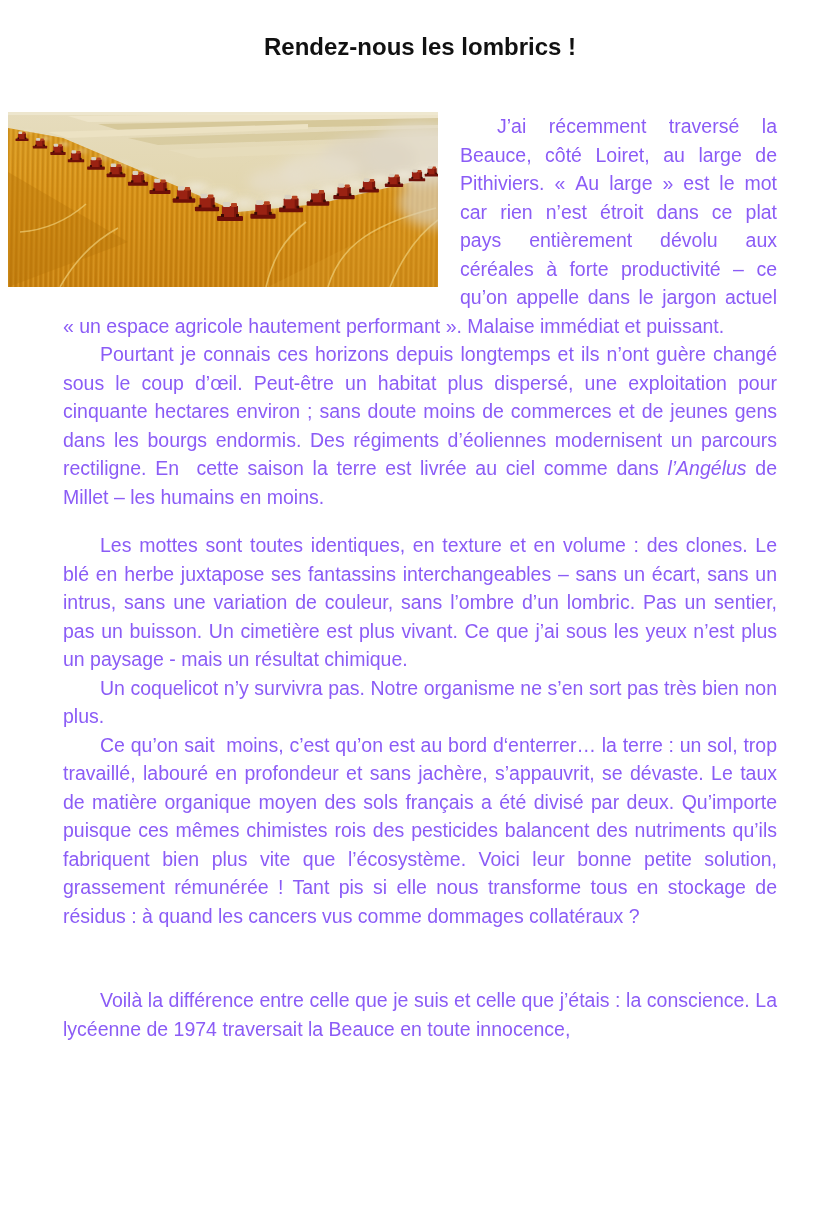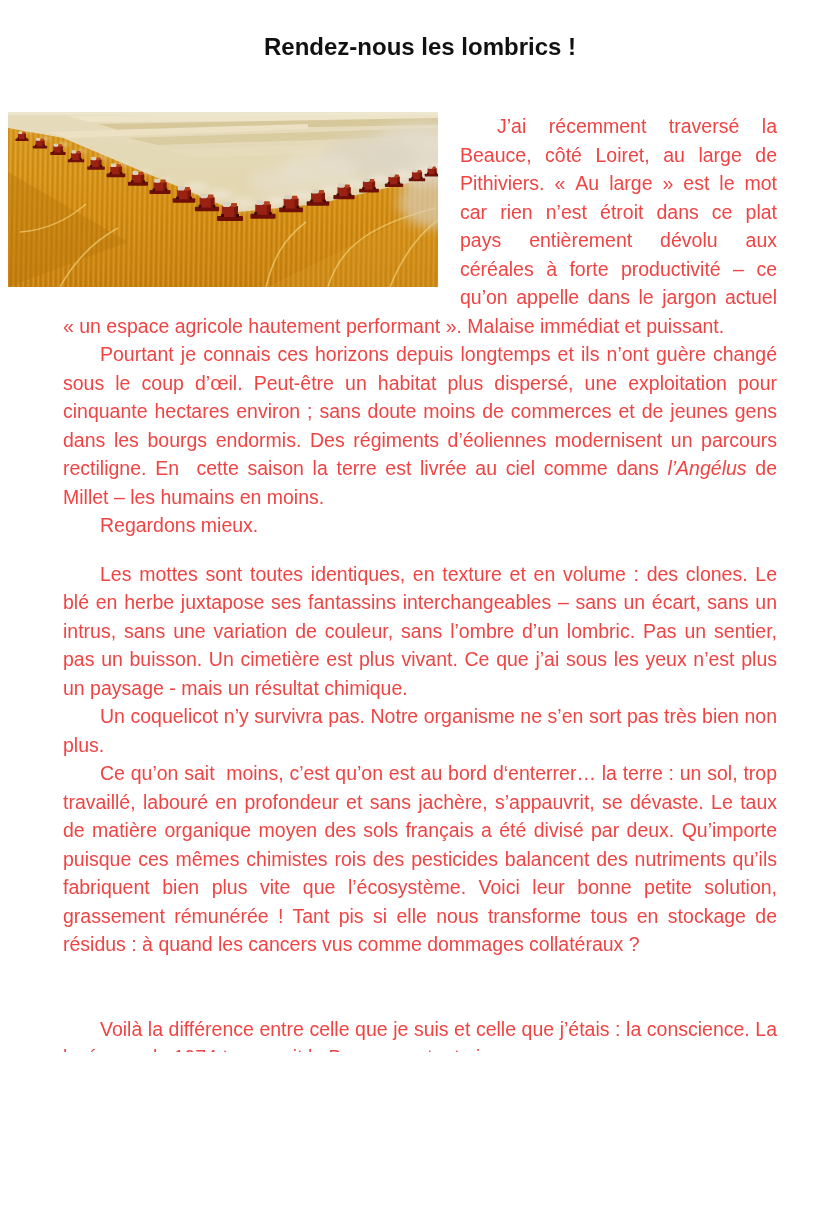--- a/index.html
+++ b/index.html
@@ -22,21 +22,21 @@
     font-size: 24px;
     font-weight: bold;
     color: #111;
   }
   .article {
     margin: 0 63px;
     padding-top: 51px;
     font-size: 19.5px;
     line-height: 28.5px;
     text-align: justify;
-    color: #ef4444;
+    color: #8b5cf6;
   }
   figure.photo {
     float: left;
     width: 430px; height: 175px;
     margin: 0 22px 15px -55px;
     padding: 0;
   }
   figure.photo svg { display: block; width: 430px; height: 175px; }
   .para { margin: 0; text-indent: 37px; }
   .para em { font-style: italic; }
@@ -303,19 +303,18 @@
               <rect x="6" y="3" width="3" height="3" fill="#3c0b05"></rect>
             </g>
           </g>
 
         <rect x="0" y="0" width="430" height="3" fill="#efe8d2" opacity="0.8"></rect>
       </svg>
     </figure>
 
   <p class="para"><span>J’ai récemment traversé la Beauce, côté Loiret, au large de Pithiviers. «&nbsp;Au large&nbsp;» est le mot car rien n’est étroit dans ce plat pays entièrement dévolu aux céréales à forte productivité – ce qu’on appelle dans le jargon actuel «&nbsp;un espace agricole hautement performant&nbsp;». Malaise immédiat et puissant.</span></p>
       <p class="para"><span>Pourtant je connais ces horizons depuis longtemps et ils n’ont guère changé sous le coup d’œil. Peut-être un habitat plus dispersé, une exploitation pour cinquante hectares environ&nbsp;; sans doute moins de commerces et de jeunes gens dans les bourgs endormis. Des régiments d’éoliennes modernisent un parcours rectiligne. En&nbsp; cette saison la terre est livrée au ciel comme dans </span><em>l’Angélus</em><span> de Millet – les humains en moins.</span></p>
-      <p class="para"><span>Regardons mieux.</span></p>
       <p class="para gap1"><span>Les mottes sont toutes identiques, en texture et en volume&nbsp;: des clones. Le blé en herbe juxtapose ses fantassins interchangeables – sans un écart, sans un intrus, sans une variation de couleur, sans l’ombre d’un lombric. Pas un sentier, pas un buisson. Un cimetière est plus vivant. Ce que j’ai sous les yeux n’est plus un paysage - mais un résultat chimique.</span></p>
       <p class="para"><span>Un coquelicot n’y survivra pas. Notre organisme ne s’en sort pas très bien non plus.</span></p>
       <p class="para"><span>Ce qu’on sait&nbsp; moins, c’est qu’on est au bord d‘enterrer… la terre&nbsp;: un sol, trop travaillé, labouré en profondeur et sans jachère, s’appauvrit, se dévaste. Le taux de matière organique moyen des sols français a été divisé par deux. Qu’importe puisque ces mêmes chimistes rois des pesticides balancent des nutriments qu’ils fabriquent bien plus vite que l’écosystème. Voici leur bonne petite solution, grassement rémunérée&nbsp;! Tant pis si elle nous transforme tous en stockage de résidus&nbsp;: à quand les cancers vus comme dommages collatéraux&nbsp;?</span></p>
       <p class="para gap2"><span>Voilà la différence entre celle que je suis et celle que j’étais&nbsp;: la conscience. La lycéenne de 1974 traversait la Beauce en toute innocence,</span></p>
     </div>
 </main>
 
 </body></html>

